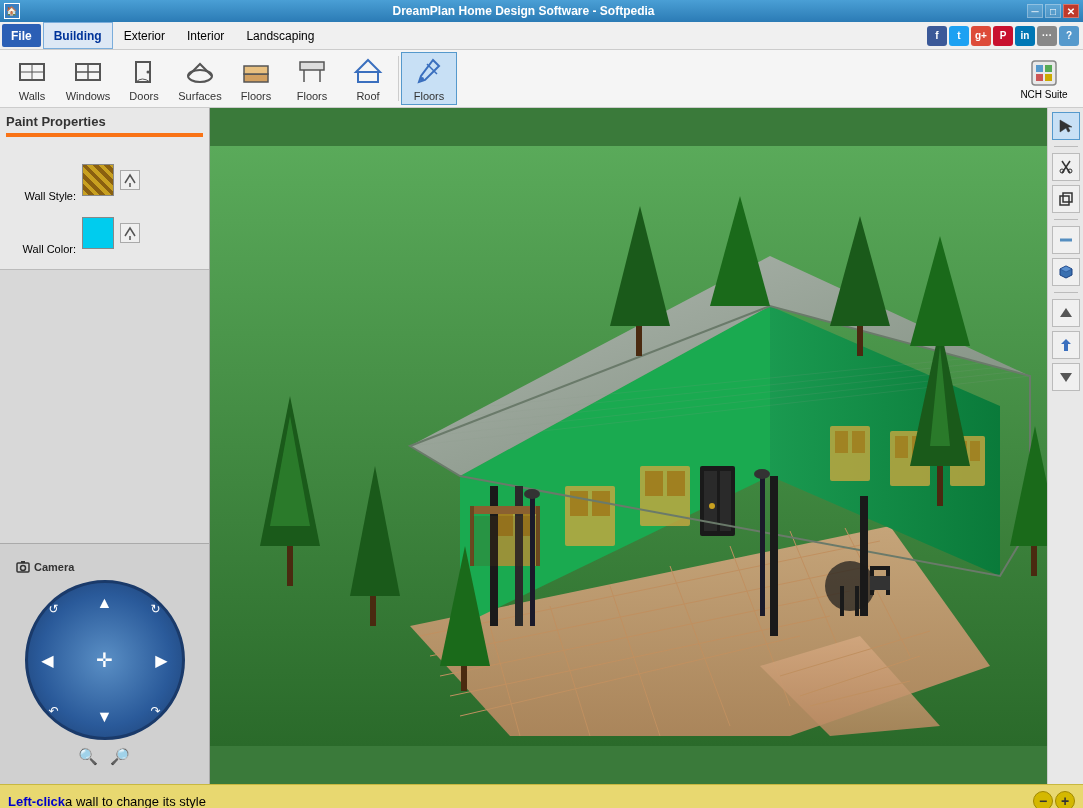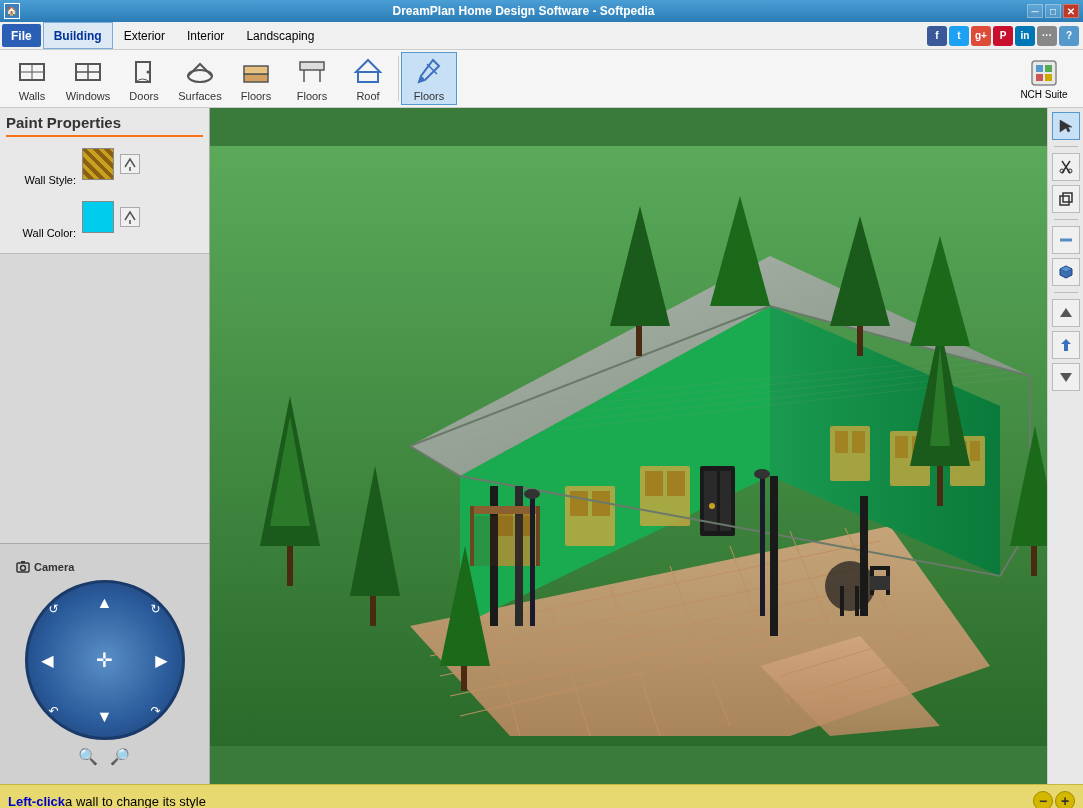--- a/index.html
+++ b/index.html
@@ -81,22 +81,22 @@
       border-right: 1px solid #aaa;
       display: flex;
       flex-direction: column;
     }
     #paint-props {
       background: #e8e8e8;
       border-bottom: 1px solid #bbb;
       padding: 6px;
     }
     #paint-props-title {
-      font-size: 15px; font-weight: bold; color: #333; margin-bottom: 4px;
-      padding-bottom: 4px; border-bottom: 2px solid #f97316;
+      font-size: 13px; font-weight: bold; color: #333; margin-bottom: 20px;
+      padding-bottom: 4px; border-bottom: 4px solid #f97316;
     }
     .prop-row {
       display: flex; align-items: center; gap: 6px; margin-bottom: 8px;
     }
     .prop-label { font-size: 11px; width: 70px; text-align: right; margin-top: 33px; }
     .prop-swatch { width: 32px; height: 32px; border: 1px solid #888; cursor: pointer; }
     .prop-picker-btn {
       width: 20px; height: 20px; background: #f0f0f0; border: 1px solid #aaa;
       display: flex; align-items: center; justify-content: center; cursor: pointer; font-size: 14px;
     }

